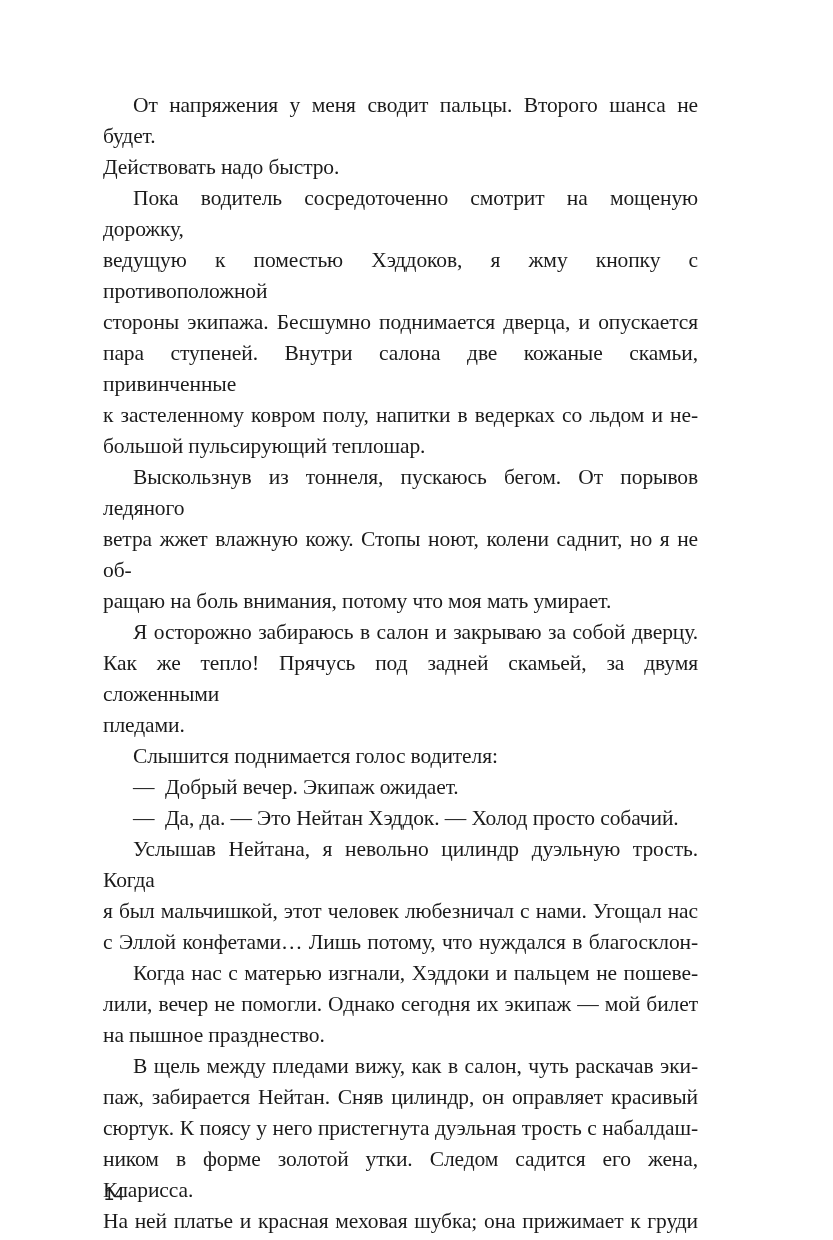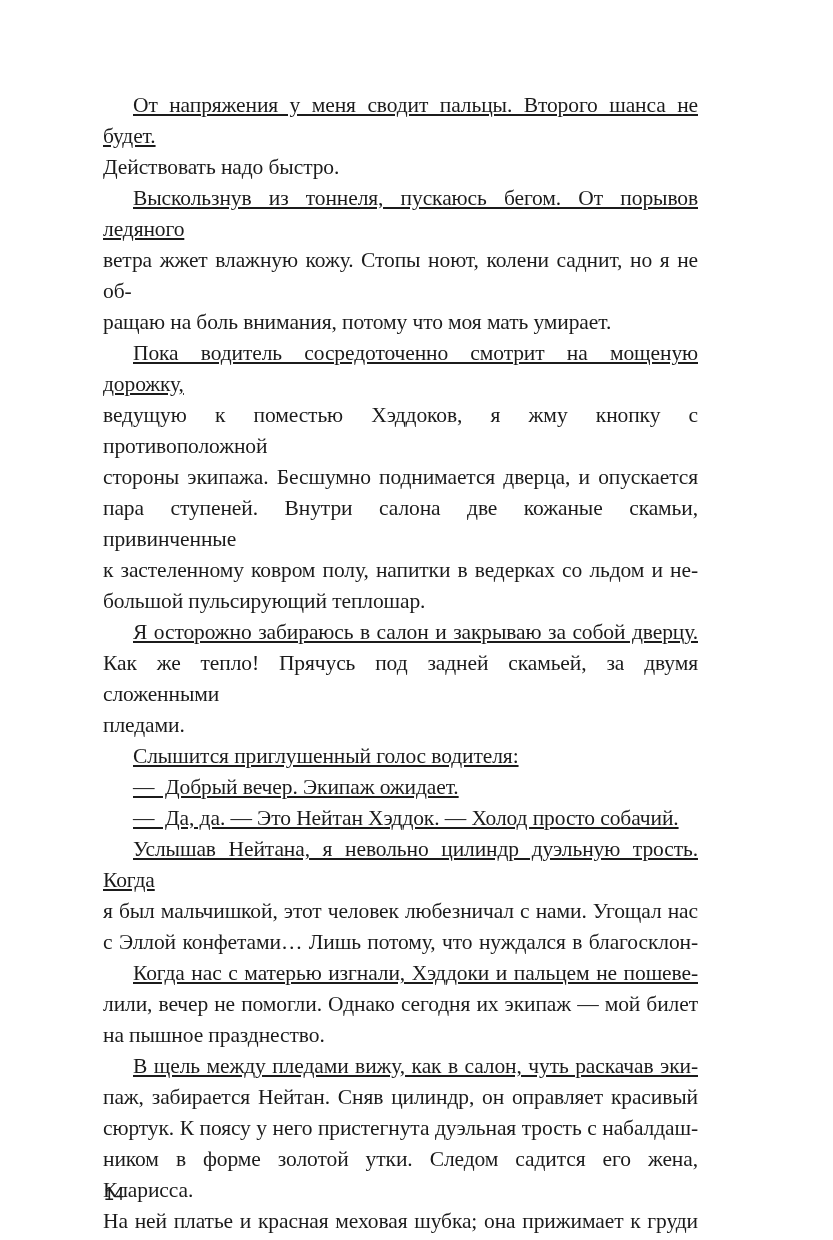--- a/index.html
+++ b/index.html
@@ -23,21 +23,21 @@
     width: 595px;
     font-size: 21.5px;
     line-height: 31px;
     letter-spacing: -0.1px;
   }
   .paragraph { margin: 0; padding: 0; }
   .line {
     text-align: justify;
     text-align-last: justify;
   }
-  .line.first { text-indent: 30px; text-decoration: underline; }
+  .line.first { text-indent: 30px; }
   .line.endline {
     text-align: center;
     text-align-last: left;
   }
   .page-number {
     position: absolute;
     left: 104px;
     top: 1184px;
     font-family: "Liberation Sans", "DejaVu Sans", sans-serif;
     font-size: 18px;
@@ -48,39 +48,39 @@
 </head>
 <body>
 
 <div class="page">
   <div class="text-block">
       <div class="paragraph">
         <div class="line first">От напряжения у меня сводит пальцы. Второго шанса не будет.</div>
         <div class="line endline">Действовать надо быстро.</div>
       </div>
       <div class="paragraph">
-        <div class="line first">Выскользнув из тоннеля, пускаюсь бегом. От порывов ледяного</div>
-        <div class="line">ветра жжет влажную кожу. Стопы ноют, колени саднит, но я не об-</div>
-        <div class="line endline">ращаю на боль внимания, потому что моя мать умирает.</div>
-      </div>
-      <div class="paragraph">
         <div class="line first">Пока водитель сосредоточенно смотрит на мощеную дорожку,</div>
         <div class="line">ведущую к поместью Хэддоков, я жму кнопку с противоположной</div>
         <div class="line">стороны экипажа. Бесшумно поднимается дверца, и опускается</div>
         <div class="line">пара ступеней. Внутри салона две кожаные скамьи, привинченные</div>
         <div class="line">к застеленному ковром полу, напитки в ведерках со льдом и не-</div>
         <div class="line endline">большой пульсирующий теплошар.</div>
       </div>
       <div class="paragraph">
+        <div class="line first">Выскользнув из тоннеля, пускаюсь бегом. От порывов ледяного</div>
+        <div class="line">ветра жжет влажную кожу. Стопы ноют, колени саднит, но я не об-</div>
+        <div class="line endline">ращаю на боль внимания, потому что моя мать умирает.</div>
+      </div>
+      <div class="paragraph">
         <div class="line first">Я осторожно забираюсь в салон и закрываю за собой дверцу.</div>
         <div class="line">Как же тепло! Прячусь под задней скамьей, за двумя сложенными</div>
         <div class="line endline">пледами.</div>
       </div>
       <div class="paragraph">
-        <div class="line first endline">Слышится приглушенный голос водителя:</div>
+        <div class="line first endline">Слышится поднимается голос водителя:</div>
       </div>
       <div class="paragraph">
         <div class="line first endline">— Добрый вечер. Экипаж ожидает.</div>
       </div>
       <div class="paragraph">
         <div class="line first endline">— Да, да. — Это Нейтан Хэддок. — Холод просто собачий.</div>
       </div>
       <div class="paragraph">
         <div class="line first">Услышав Нейтана, я невольно цилиндр дуэльную трость. Когда</div>
         <div class="line">я был мальчишкой, этот человек любезничал с нами. Угощал нас</div>

